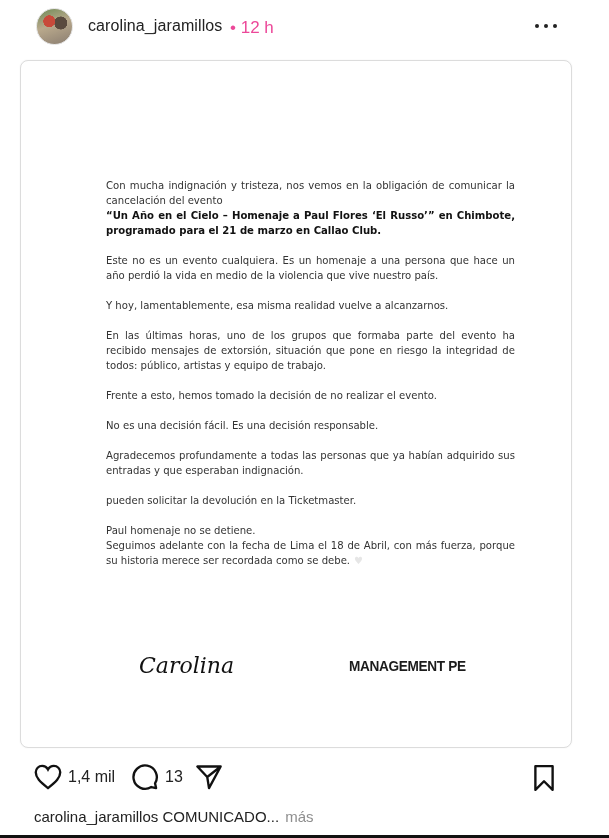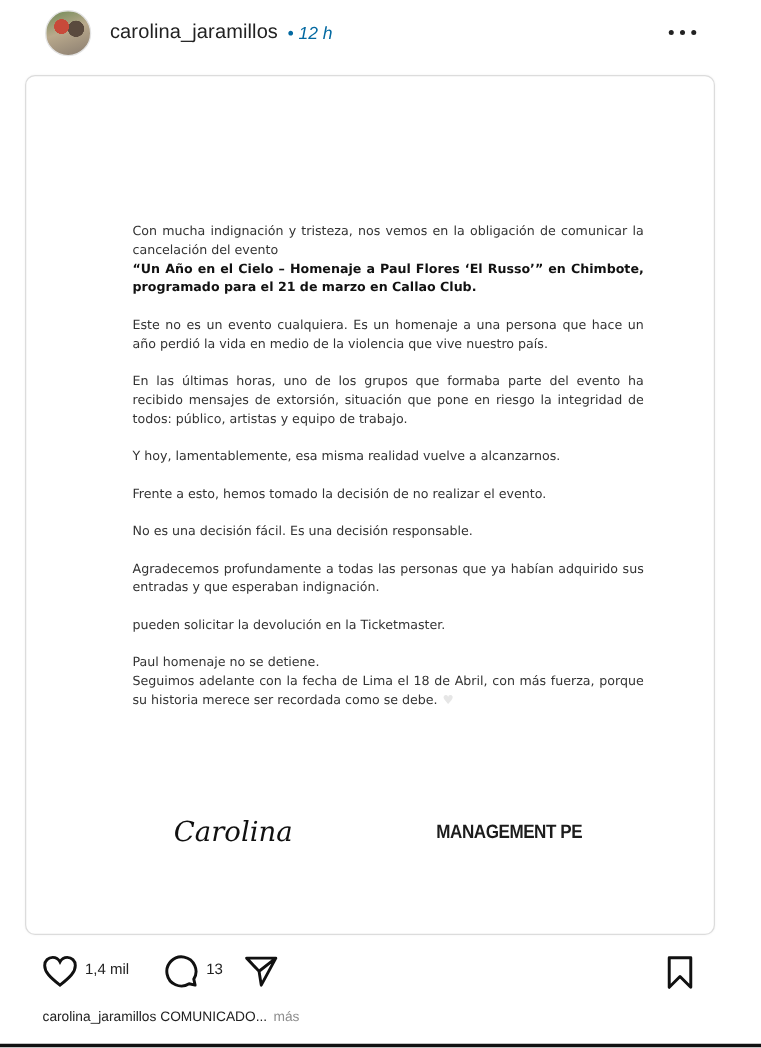--- a/index.html
+++ b/index.html
@@ -6,21 +6,21 @@
   html, body { width: 609px; height: 838px; background: #ffffff; overflow: hidden; }
   body { font-family: "Liberation Sans", "DejaVu Sans", sans-serif; color: #111; position: relative; }
 
   .header { position: absolute; left: 0; top: 0; width: 609px; height: 56px; }
   .avatar { position: absolute; left: 36px; top: 8px; width: 37px; height: 37px; border-radius: 50%;
             background: radial-gradient(circle at 35% 35%, #c84a3a 0 18%, transparent 19%),
                         radial-gradient(circle at 68% 40%, #5a4a3e 0 20%, transparent 21%),
                         linear-gradient(160deg, #6f8a55 0%, #b9a98c 45%, #8a7d70 100%);
             border: 1px solid #e3e3e3; overflow: hidden; }
   .username { position: absolute; left: 88px; top: 17px; font-size: 16px; font-weight: 400; color: #222; letter-spacing: 0.1px; }
-  .dot-time { position: absolute; left: 230px; top: 18px; font-size: 14px; color: #0369a1; font-style: italic; }
+  .dot-time { position: absolute; left: 230px; top: 18px; font-size: 17px; color: #ec4899; }
   .more-btn { position: absolute; left: 535px; top: 16px; width: 22px; height: 20px; display: flex; align-items: center; justify-content: space-between; cursor: pointer; }
   .more-btn span { width: 4px; height: 4px; border-radius: 50%; background: #222; display: block; }
 
   .card { position: absolute; left: 20px; top: 60px; width: 552px; height: 688px; background: #fff;
           border: 1px solid #dcdcdc; border-radius: 8px; box-shadow: 0 0 2px rgba(0,0,0,0.06); }
 
   .doc-title { position: absolute; left: 0; top: 68px; width: 552px; text-align: center;
                font-family: "DejaVu Sans", sans-serif; font-weight: 700; font-size: 18px; color: #1a1a1a; letter-spacing: 0.6px; }
 
   .doc-body { position: absolute; left: 58px; top: 117px; width: 436px;
@@ -29,23 +29,23 @@
   .doc-body p.last { margin-bottom: 0; }
   .doc-body .bold { font-weight: 700; color: #111; text-align: center; }
   .heart-mini { display: inline-block; color: #e6e6e6; font-size: 10px; margin-left: 4px; }
 
   .sig-left { position: absolute; left: 116px; top: 588px; width: 150px; height: 32px; }
   .sig-right { position: absolute; left: 328px; top: 596px; font-family: "Liberation Sans", sans-serif; font-weight: 700;
                font-size: 15.5px; color: #1c1c1c; letter-spacing: -0.4px; transform: scaleX(0.88); transform-origin: left center; }
 
   .actions { position: absolute; left: 0; top: 760px; width: 609px; height: 36px; }
   .icon-btn { position: absolute; cursor: pointer; display: flex; align-items: center; }
-  .count { font-size: 12px; color: #222; }
+  .count { font-size: 16px; color: #222; }
 
-  .caption { position: absolute; left: 34px; top: 808px; font-size: 11px; color: #222; white-space: nowrap; }
+  .caption { position: absolute; left: 34px; top: 808px; font-size: 15px; color: #222; white-space: nowrap; }
   .caption .user { font-weight: 400; color: #222; }
   .caption .more { color: #8e8e8e; margin-left: 2px; cursor: pointer; }
   .bottom-line { position: absolute; left: 0; top: 835px; width: 609px; height: 3px; background: #111; }
 </style>
 </head>
 <body>
 
 <div class="header">
   <div class="avatar"></div>
   <span class="username">carolina_jaramillos</span>
@@ -57,22 +57,22 @@
   </div>
 </div>
 
 <div class="card">
   <div class="doc-body">
     <p>
       <span>Con mucha indignación y tristeza, nos vemos en la obligación de comunicar la cancelación del evento</span><br>
       <span class="bold">“Un Año en el Cielo – Homenaje a Paul Flores ‘El Russo’” en Chimbote, programado para el 21 de marzo en Callao Club.</span>
     </p>
     <p>Este no es un evento cualquiera. Es un homenaje a una persona que hace un año perdió la vida en medio de la violencia que vive nuestro país.</p>
+    <p>Y hoy, lamentablemente, esa misma realidad vuelve a alcanzarnos.</p>
     <p>En las últimas horas, uno de los grupos que formaba parte del evento ha recibido mensajes de extorsión, situación que pone en riesgo la integridad de todos: público, artistas y equipo de trabajo.</p>
-    <p>Y hoy, lamentablemente, esa misma realidad vuelve a alcanzarnos.</p>
     <p>Frente a esto, hemos tomado la decisión de no realizar el evento.</p>
     <p>No es una decisión fácil. Es una decisión responsable.</p>
     <p>Agradecemos profundamente a todas las personas que ya habían adquirido sus entradas y que esperaban indignación.</p>
     <p>pueden solicitar la devolución en la Ticketmaster.</p>
     <p class="last">
       <span>Paul homenaje no se detiene.</span><br>
       <span>Seguimos adelante con la fecha de Lima el 18 de Abril, con más fuerza, porque su historia merece ser recordada como se debe.</span><span class="heart-mini">♥</span>
     </p>
   </div>
 

